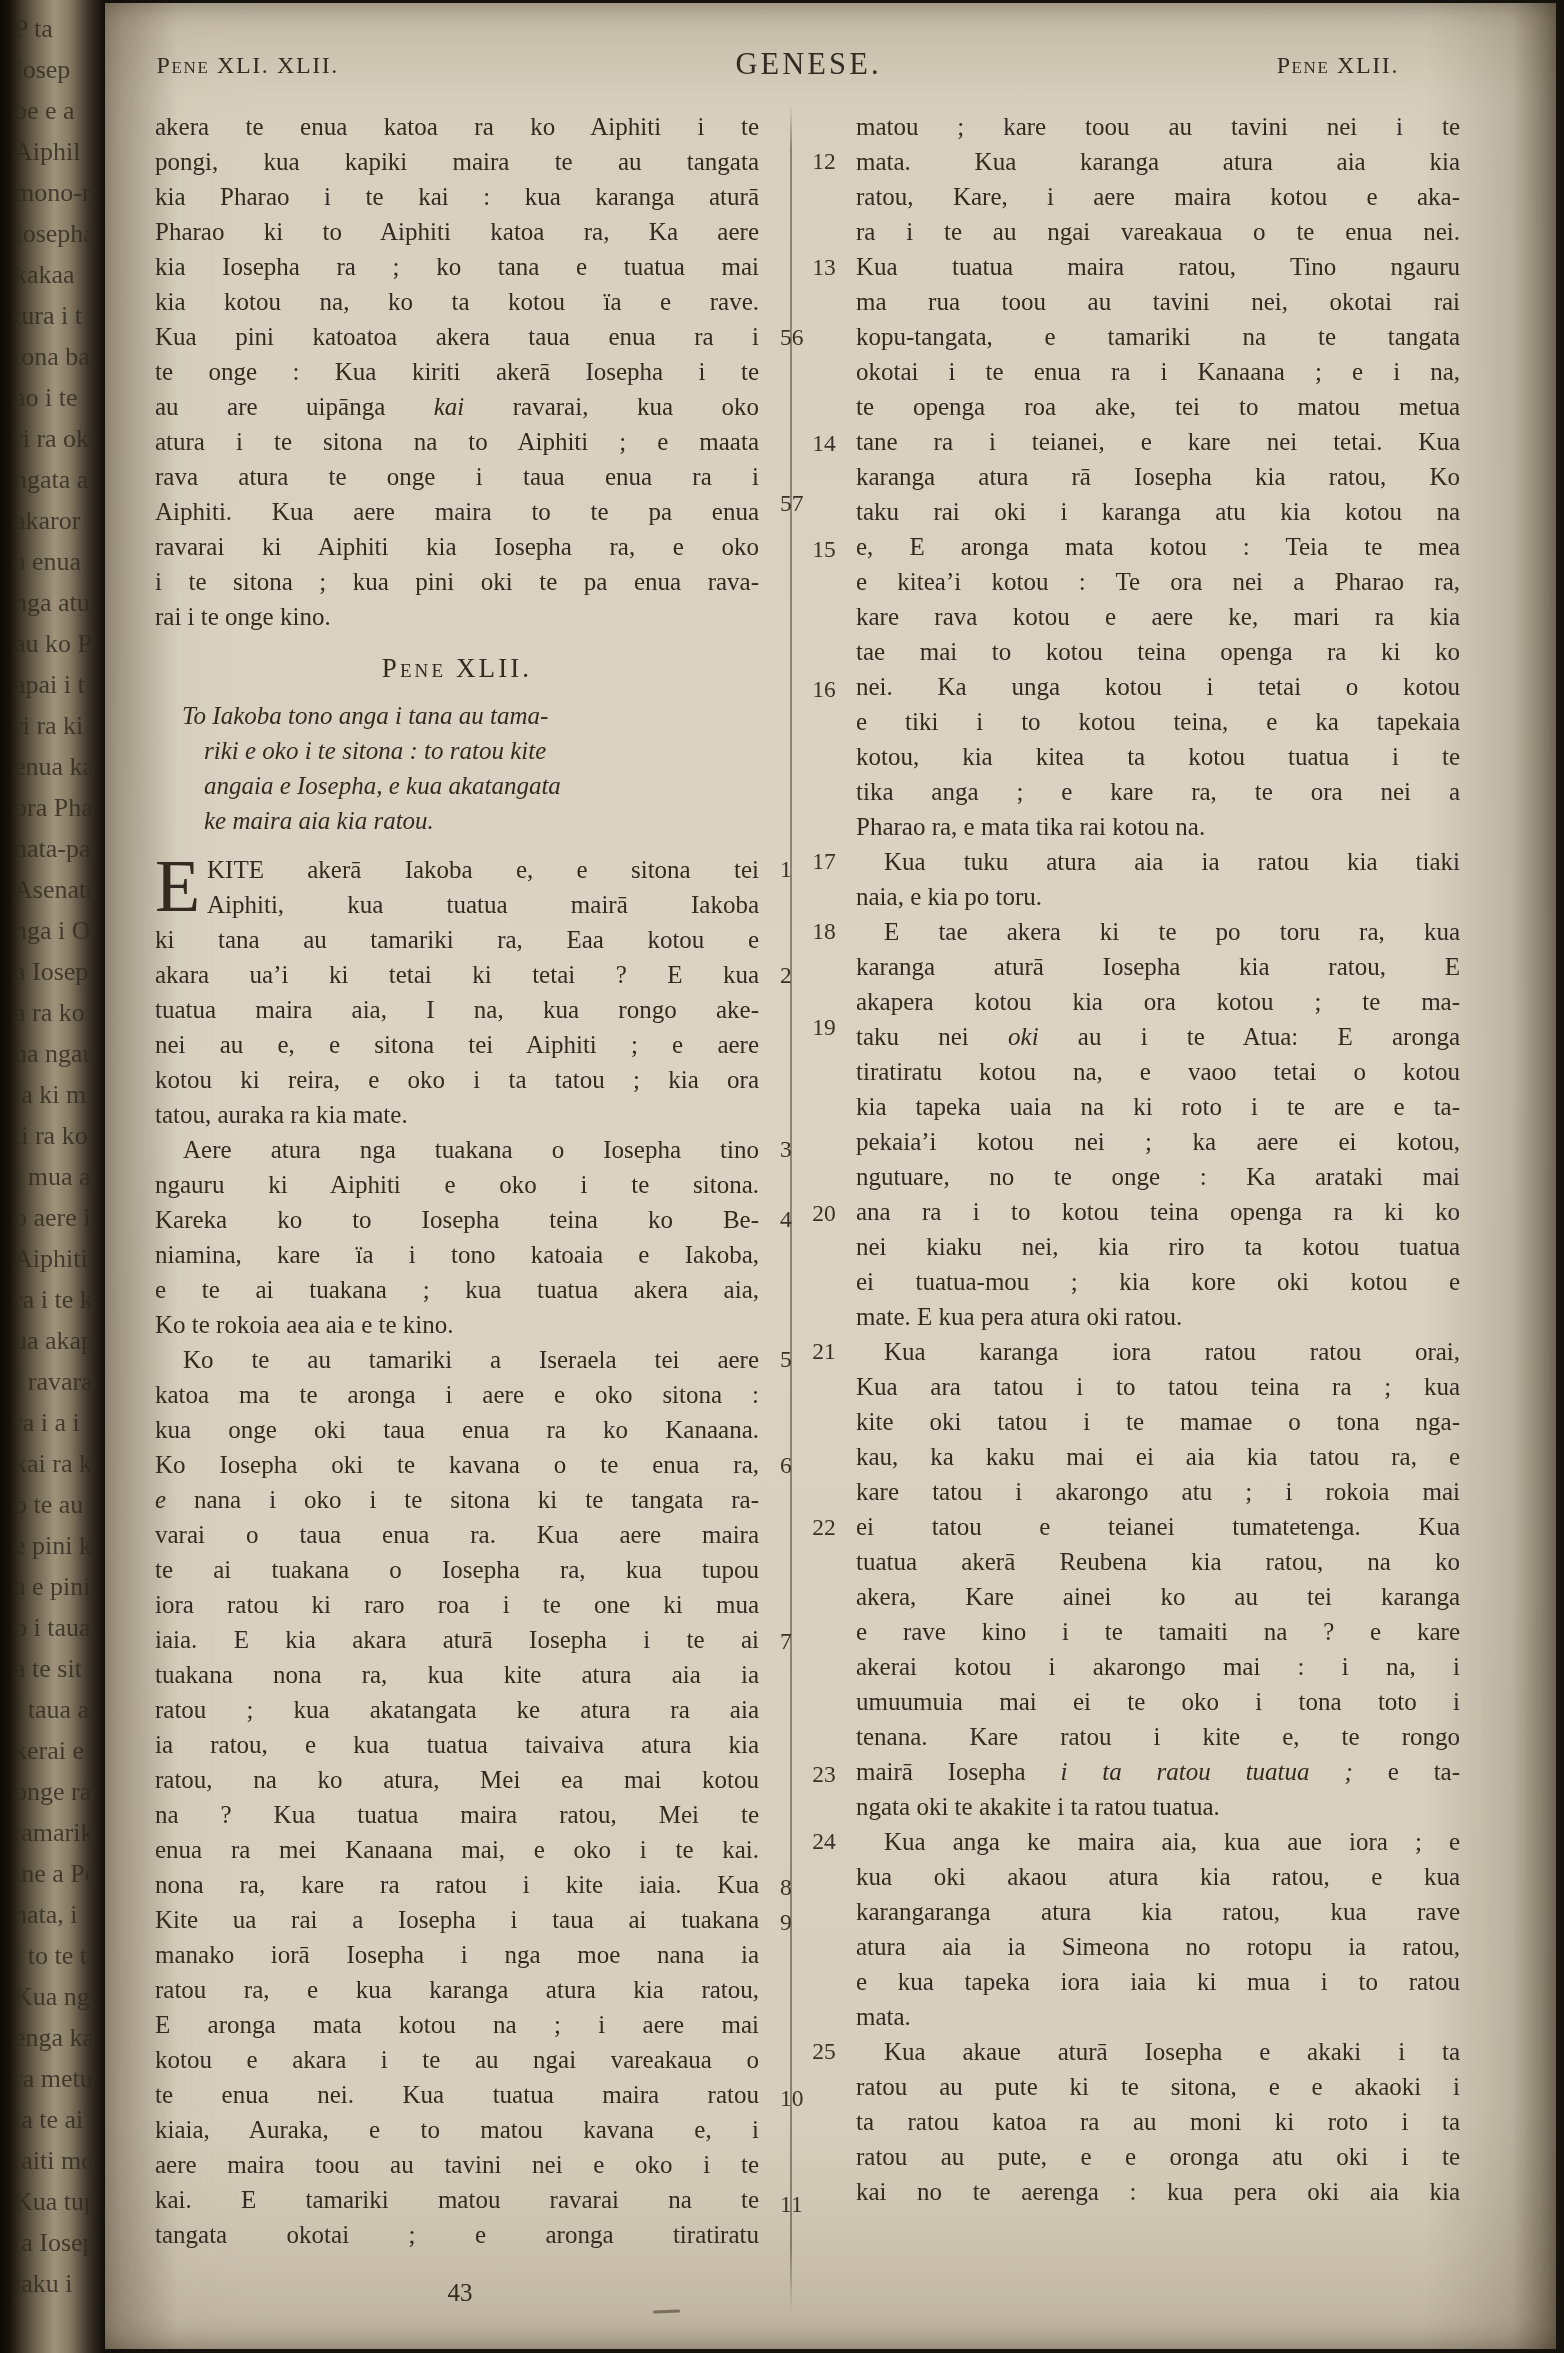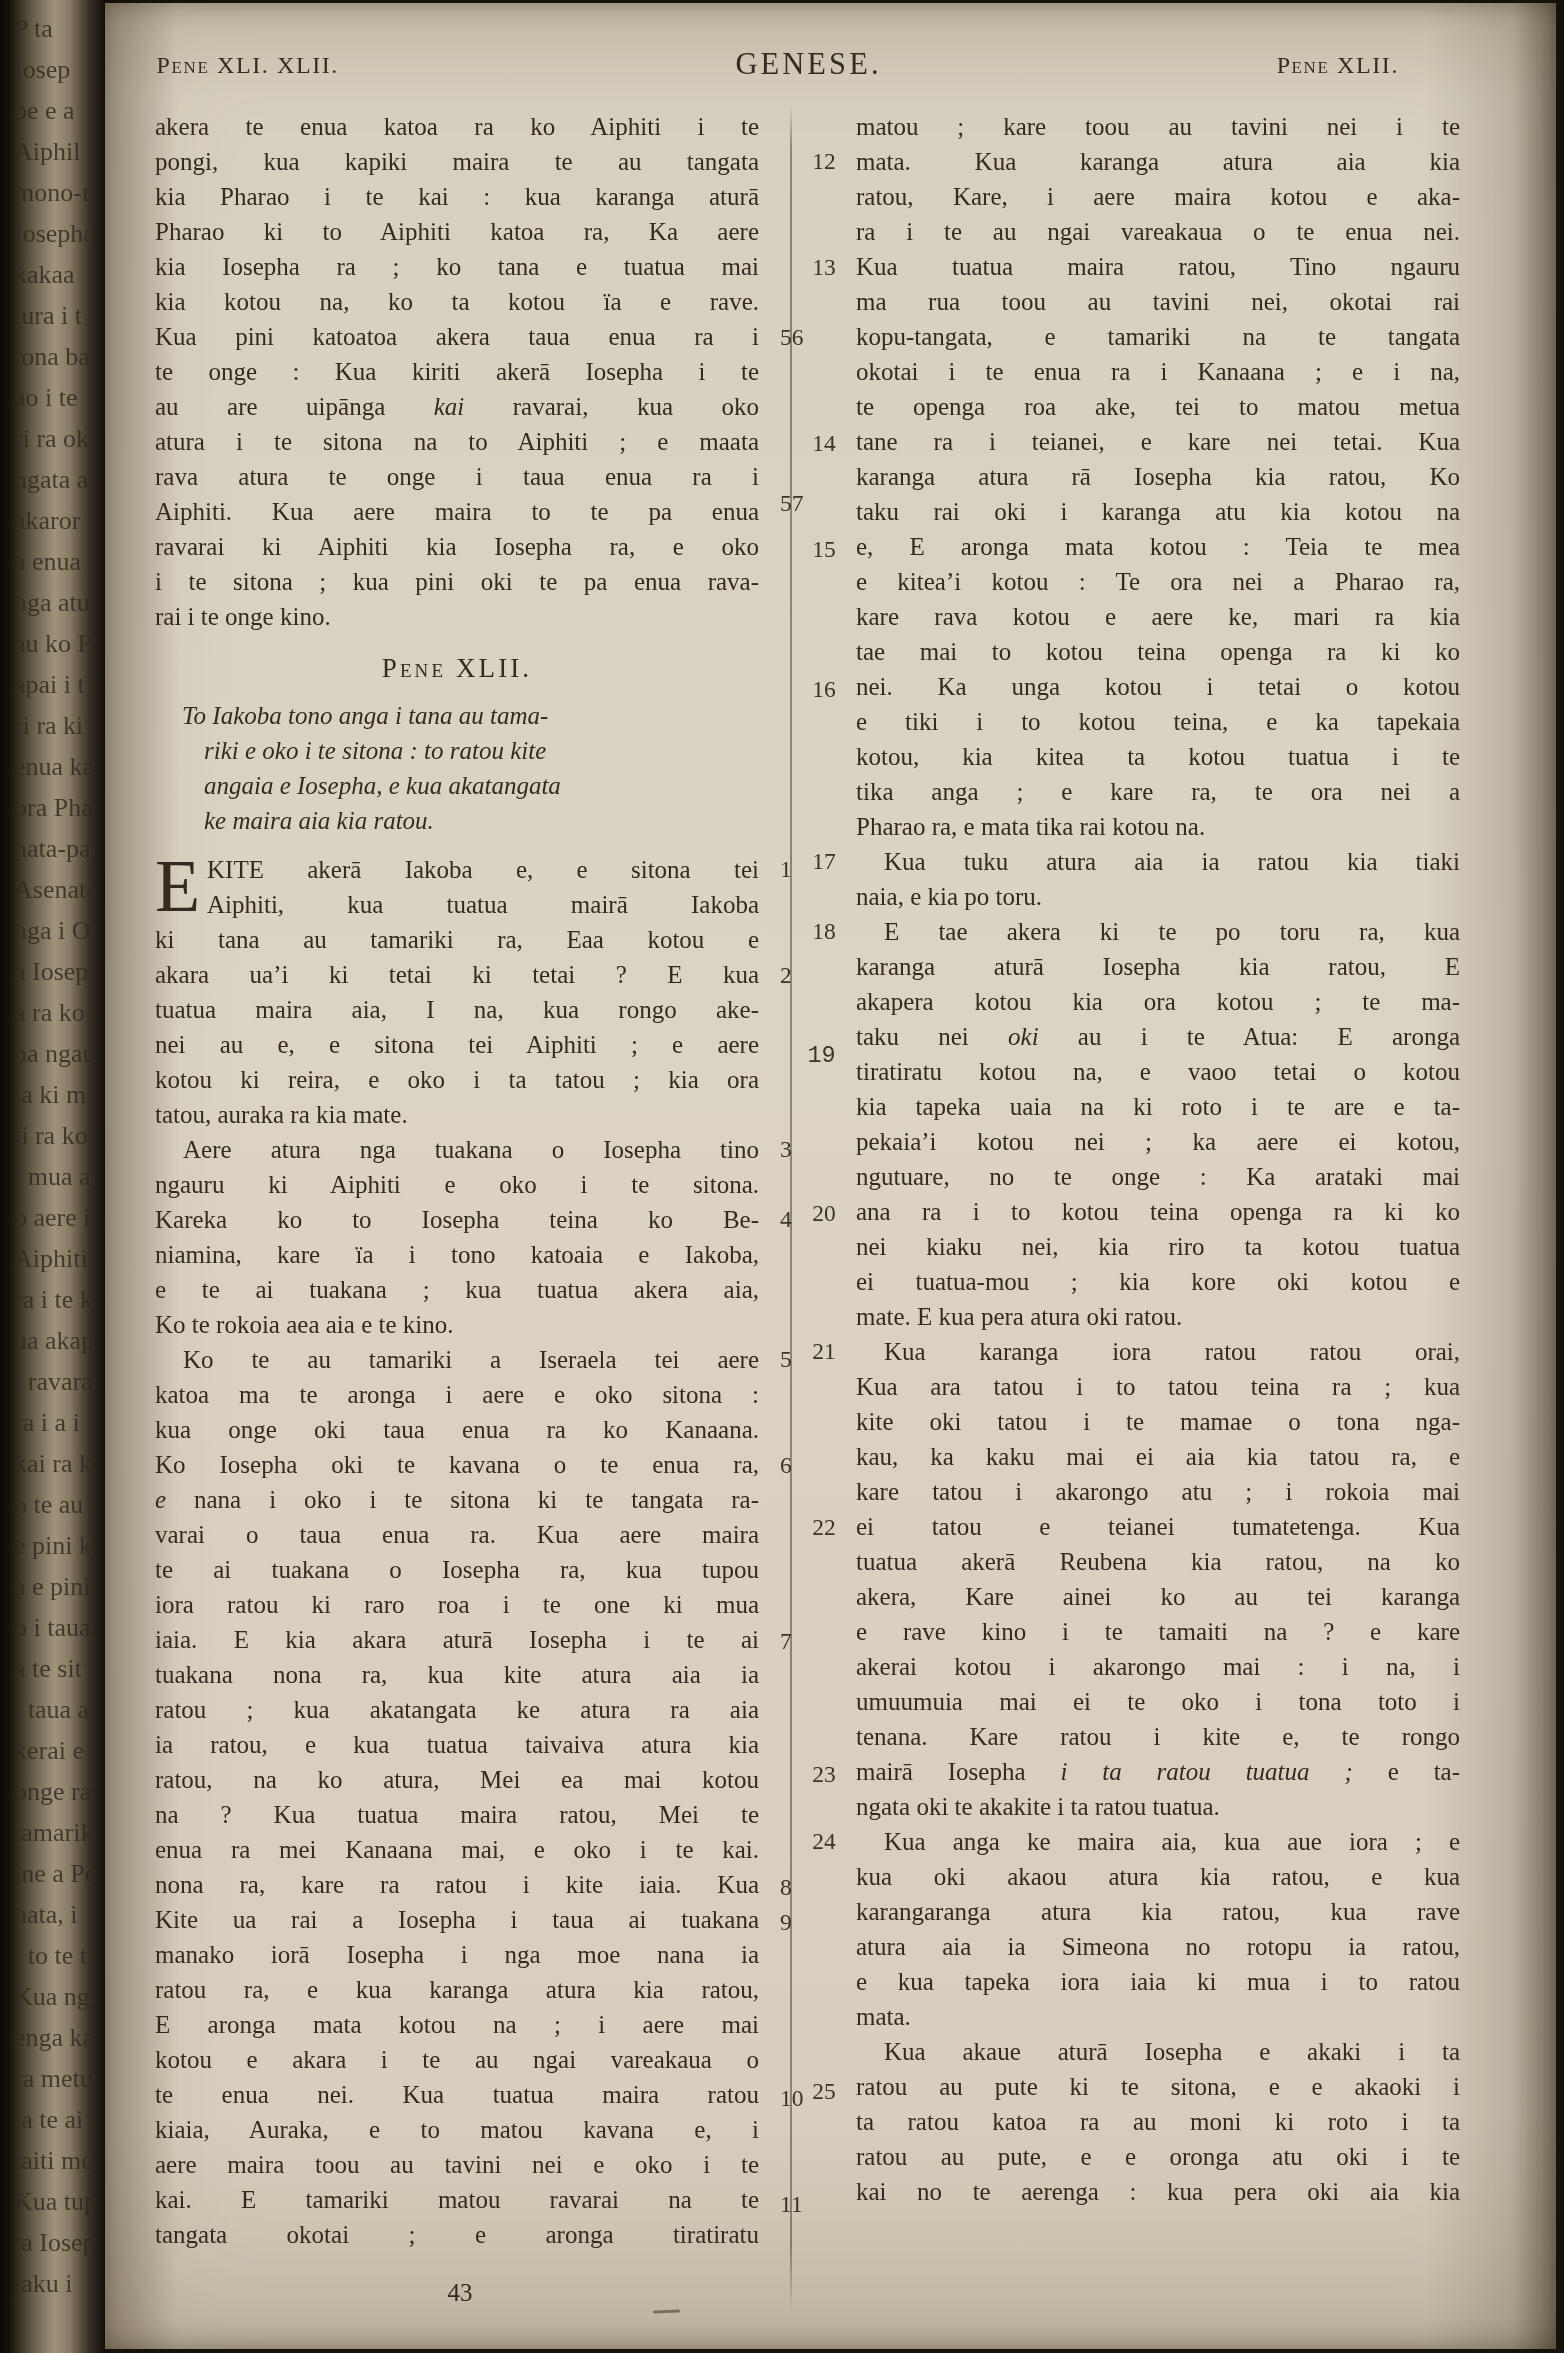--- a/index.html
+++ b/index.html
@@ -268,21 +268,21 @@
           <div class="tline">taku nei <i>oki</i> au i te Atua: E aronga</div>
           <div class="tline">tiratiratu kotou na, e vaoo tetai o kotou</div>
           <div class="tline">kia tapeka uaia na ki roto i te are e ta-</div>
           <div class="tline">pekaia’i kotou nei ; ka aere ei kotou,</div>
           <div class="tline">ngutuare, no te onge : Ka arataki mai</div>
           <div class="tline">ana ra i to kotou teina openga ra ki ko</div>
           <div class="tline">nei kiaku nei, kia riro ta kotou tuatua</div>
           <div class="tline">ei tuatua-mou ; kia kore oki kotou e</div>
           <div class="tline lastline">mate. E kua pera atura oki ratou.</div>
           <span class="vnum" style="top: 0px;">18</span>
-          <span class="vnum" style="top: 124px; font-family: Liberation Mono, monospace;">19</span>
+          <span class="vnum" style="top: 96px;">19</span>
           <span class="vnum" style="top: 282px;">20</span>
         </div>
         <div class="block para">
           <div class="tline firstline">Kua karanga iora ratou ratou orai,</div>
           <div class="tline">Kua ara tatou i to tatou teina ra ; kua</div>
           <div class="tline">kite oki tatou i te mamae o tona nga-</div>
           <div class="tline">kau, ka kaku mai ei aia kia tatou ra, e</div>
           <div class="tline">kare tatou i akarongo atu ; i rokoia mai</div>
           <div class="tline">ei tatou e teianei tumatetenga. Kua</div>
           <div class="tline">tuatua akerā Reubena kia ratou, na ko</div>
@@ -305,21 +305,21 @@
           <div class="tline">e kua tapeka iora iaia ki mua i to ratou</div>
           <div class="tline lastline">mata.</div>
           <span class="vnum" style="top: 0px;">24</span>
         </div>
         <div class="block para">
           <div class="tline firstline">Kua akaue aturā Iosepha e akaki i ta</div>
           <div class="tline">ratou au pute ki te sitona, e e akaoki i</div>
           <div class="tline">ta ratou katoa ra au moni ki roto i ta</div>
           <div class="tline">ratou au pute, e e oronga atu oki i te</div>
           <div class="tline">kai no te aerenga : kua pera oki aia kia</div>
-          <span class="vnum" style="top: 0px; margin-top: 40px;">25</span>
+          <span class="vnum" style="top: 0px;">25</span>
         </div>
       </div>
 
     <div class="page-number">43</div>
     <div class="ink-mark"></div>
 
   </div>
 </div>
 
 

